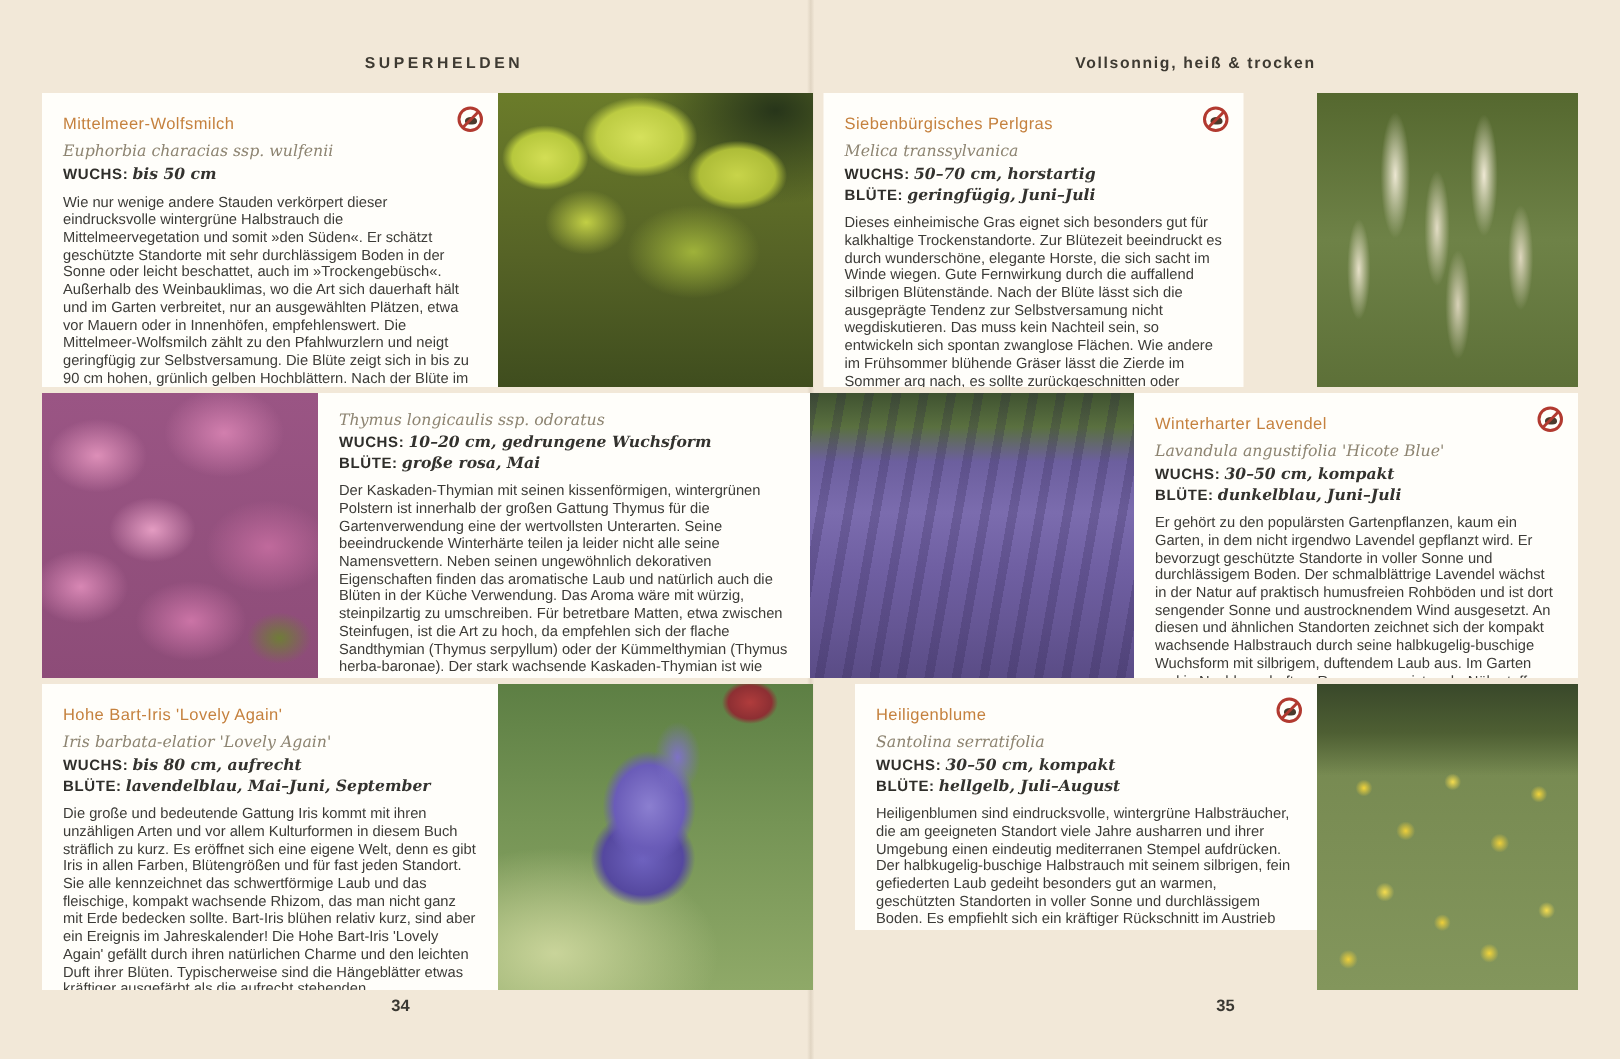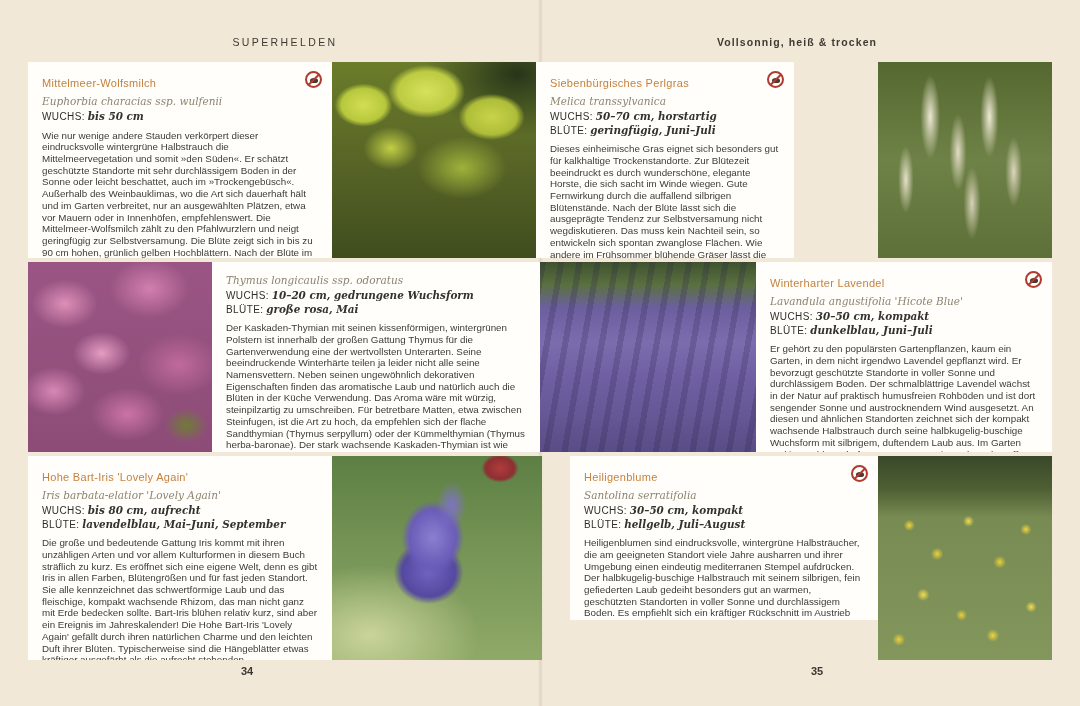--- a/index.html
+++ b/index.html
@@ -5,40 +5,40 @@
   html,body{margin:0;padding:0;}
   body{
     width:1080px;height:706px;position:relative;overflow:hidden;
     background:#f2e8d8;
     font-family:"Liberation Sans",sans-serif;
   }
   .running-head{
     position:absolute;top:36px;font-size:10.5px;color:#3e3a32;
     text-align:center;
   }
-  .running-head.left{left:28px;width:514px;font-weight:normal;letter-spacing:2.4px;}
+  .running-head.left{left:39px;width:514px;font-weight:bold;letter-spacing:2.4px;}
   .running-head.right{left:542px;width:510px;font-weight:bold;letter-spacing:1.1px;}
   .gutter{
     position:absolute;left:538px;top:0;width:5px;height:706px;
     background:linear-gradient(90deg,rgba(120,100,70,0) 0%,rgba(120,100,70,.14) 50%,rgba(120,100,70,0) 100%);
   }
   .card{
     position:absolute;background:#fffefa;box-sizing:border-box;
     padding:12px 14px 10px;overflow:hidden;
   }
   .plant-title{
     margin:0 0 3px;font-weight:normal;font-size:11px;line-height:18px;
     color:#c5813e;letter-spacing:.3px;
   }
   .latin{
     margin:0 0 3px;font-family:"DejaVu Serif",serif;font-style:italic;
     font-size:10.5px;line-height:12px;color:#8d8471;
   }
   .stat{margin:0;font-size:10px;line-height:12.6px;color:#33322e;}
-  .stat-label{font-weight:normal;letter-spacing:.4px;color:#2f2e2a;}
+  .stat-label{font-weight:bold;letter-spacing:.4px;color:#2f2e2a;}
   .stat-value{font-family:"DejaVu Serif",serif;font-style:italic;font-weight:bold;font-size:10.4px;}
   .body-text{
     margin:6px 0 0;font-size:9.8px;line-height:11.7px;color:#3c3b37;
     text-align:left;
   }
   
   .noslug{
     position:absolute;top:9px;right:10px;width:17px;height:17px;
     border:2px solid #b23a30;border-radius:50%;box-sizing:border-box;
   }
@@ -113,26 +113,26 @@
       radial-gradient(9px 9px at 66% 88%,#f2d43a 0%,rgba(0,0,0,0) 70%),
       radial-gradient(8px 8px at 88% 74%,#f5dc4e 0%,rgba(0,0,0,0) 70%),
       radial-gradient(9px 9px at 12% 90%,#eecf3a 0%,rgba(0,0,0,0) 70%),
       linear-gradient(180deg,#39482a 0%,#4e5f33 16%,rgba(0,0,0,0) 30%),
       linear-gradient(180deg,#73864e 0%,#83965c 100%);
   }
   .page-number{
     position:absolute;top:665px;font-size:11px;font-weight:bold;color:#3a3832;
     text-align:center;
   }
-  .page-number.left{left:12px;width:470px;}
+  .page-number.left{left:32px;width:470px;}
   .page-number.right{left:582px;width:470px;}
   
   .c1{left:28px;top:62px;width:304px;height:196px;}
   .p1{left:332px;top:62px;width:210px;height:196px;}
-  .c2{left:536px;top:62px;width:258px;height:196px;}
+  .c2{left:549px;top:62px;width:280px;height:196px;}
   .p2{left:878px;top:62px;width:174px;height:196px;}
   .p3{left:28px;top:262px;width:184px;height:190px;}
   .c3{left:212px;top:262px;width:330px;height:190px;}
   .p4{left:540px;top:262px;width:216px;height:190px;}
   .c4{left:756px;top:262px;width:296px;height:190px;}
   .c5{left:28px;top:456px;width:304px;height:204px;}
   .p5{left:332px;top:456px;width:210px;height:204px;}
   .c6{left:570px;top:456px;width:308px;height:164px;}
   .p6{left:878px;top:456px;width:174px;height:204px;}
 </style>

